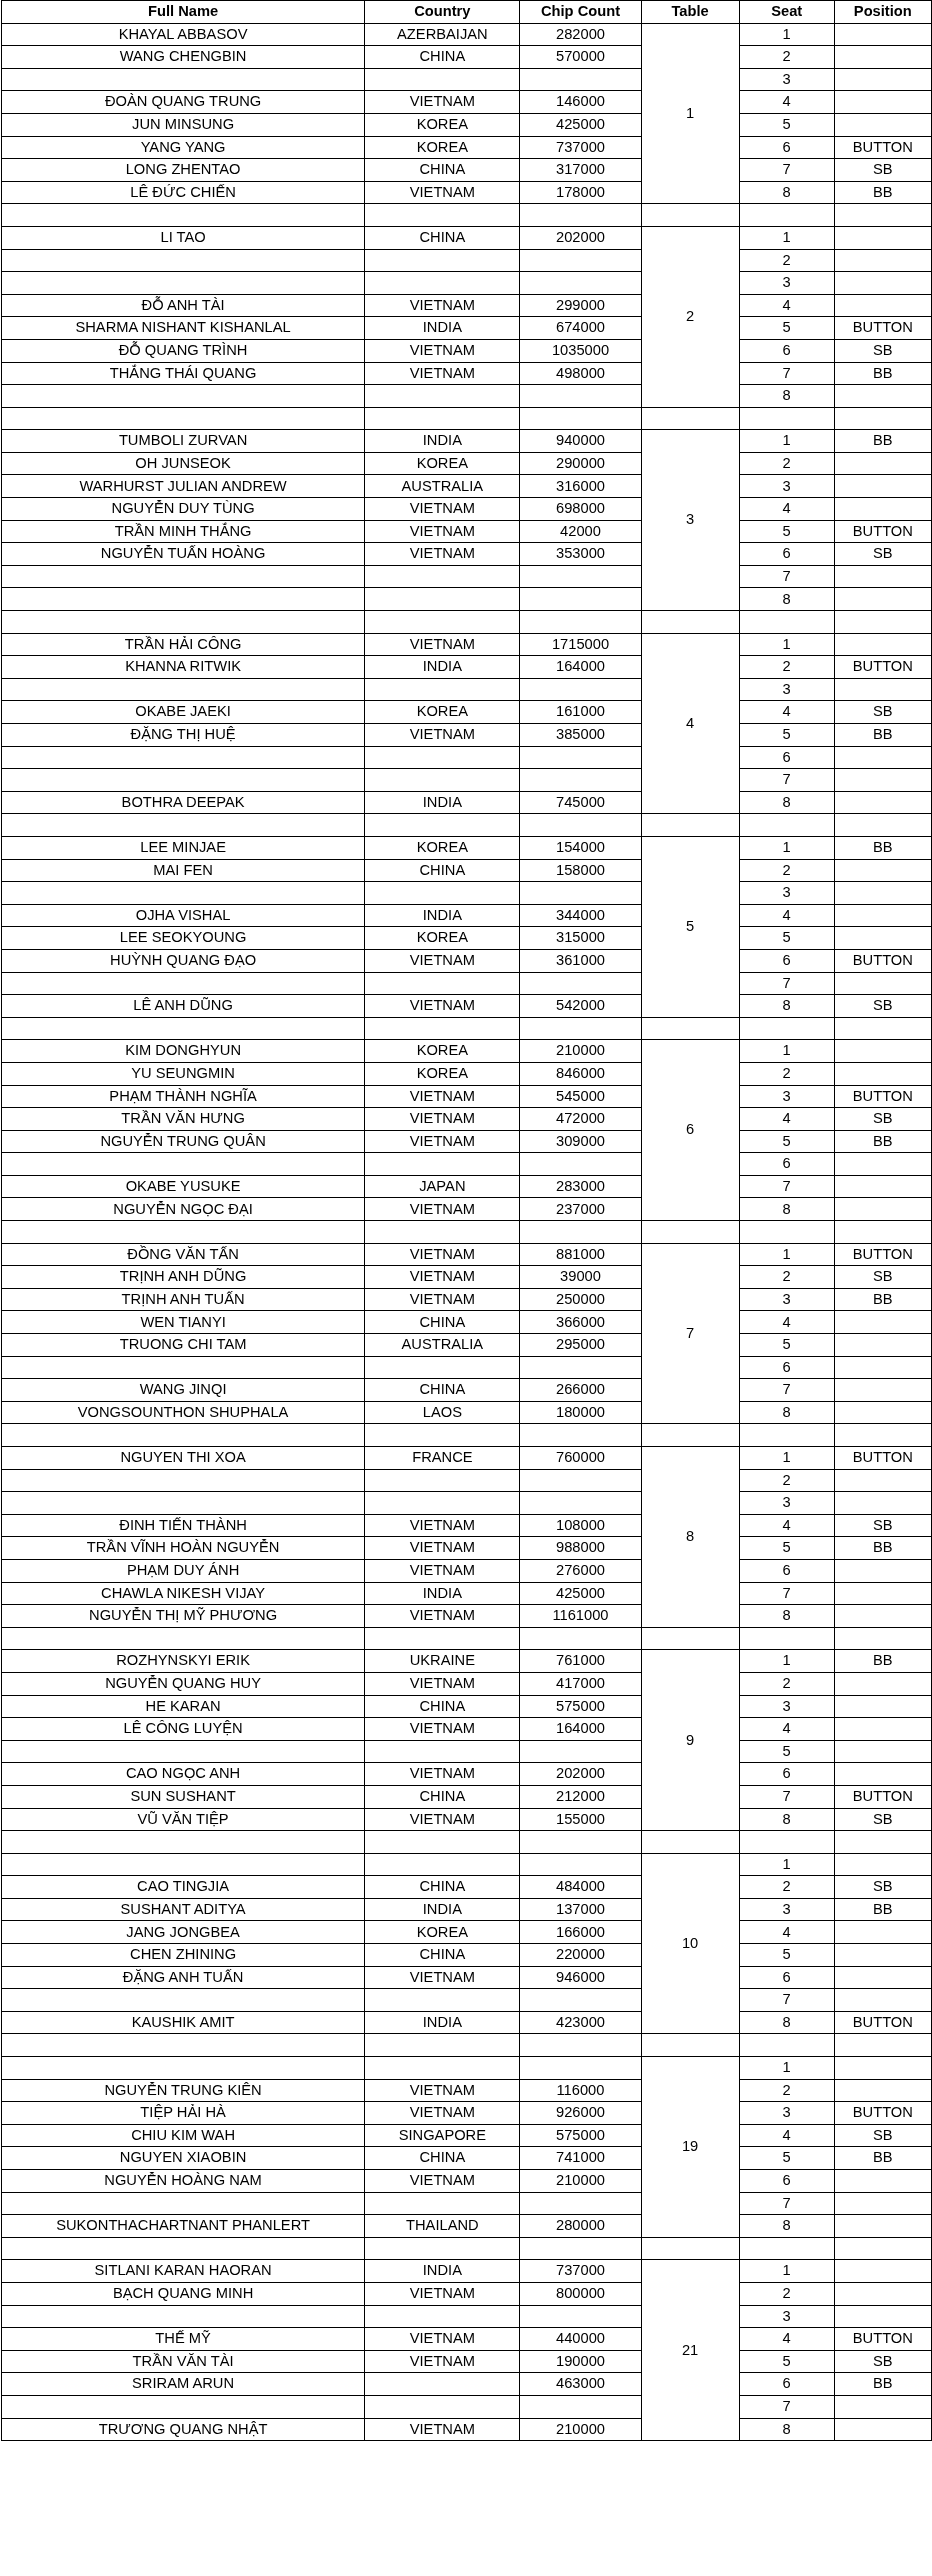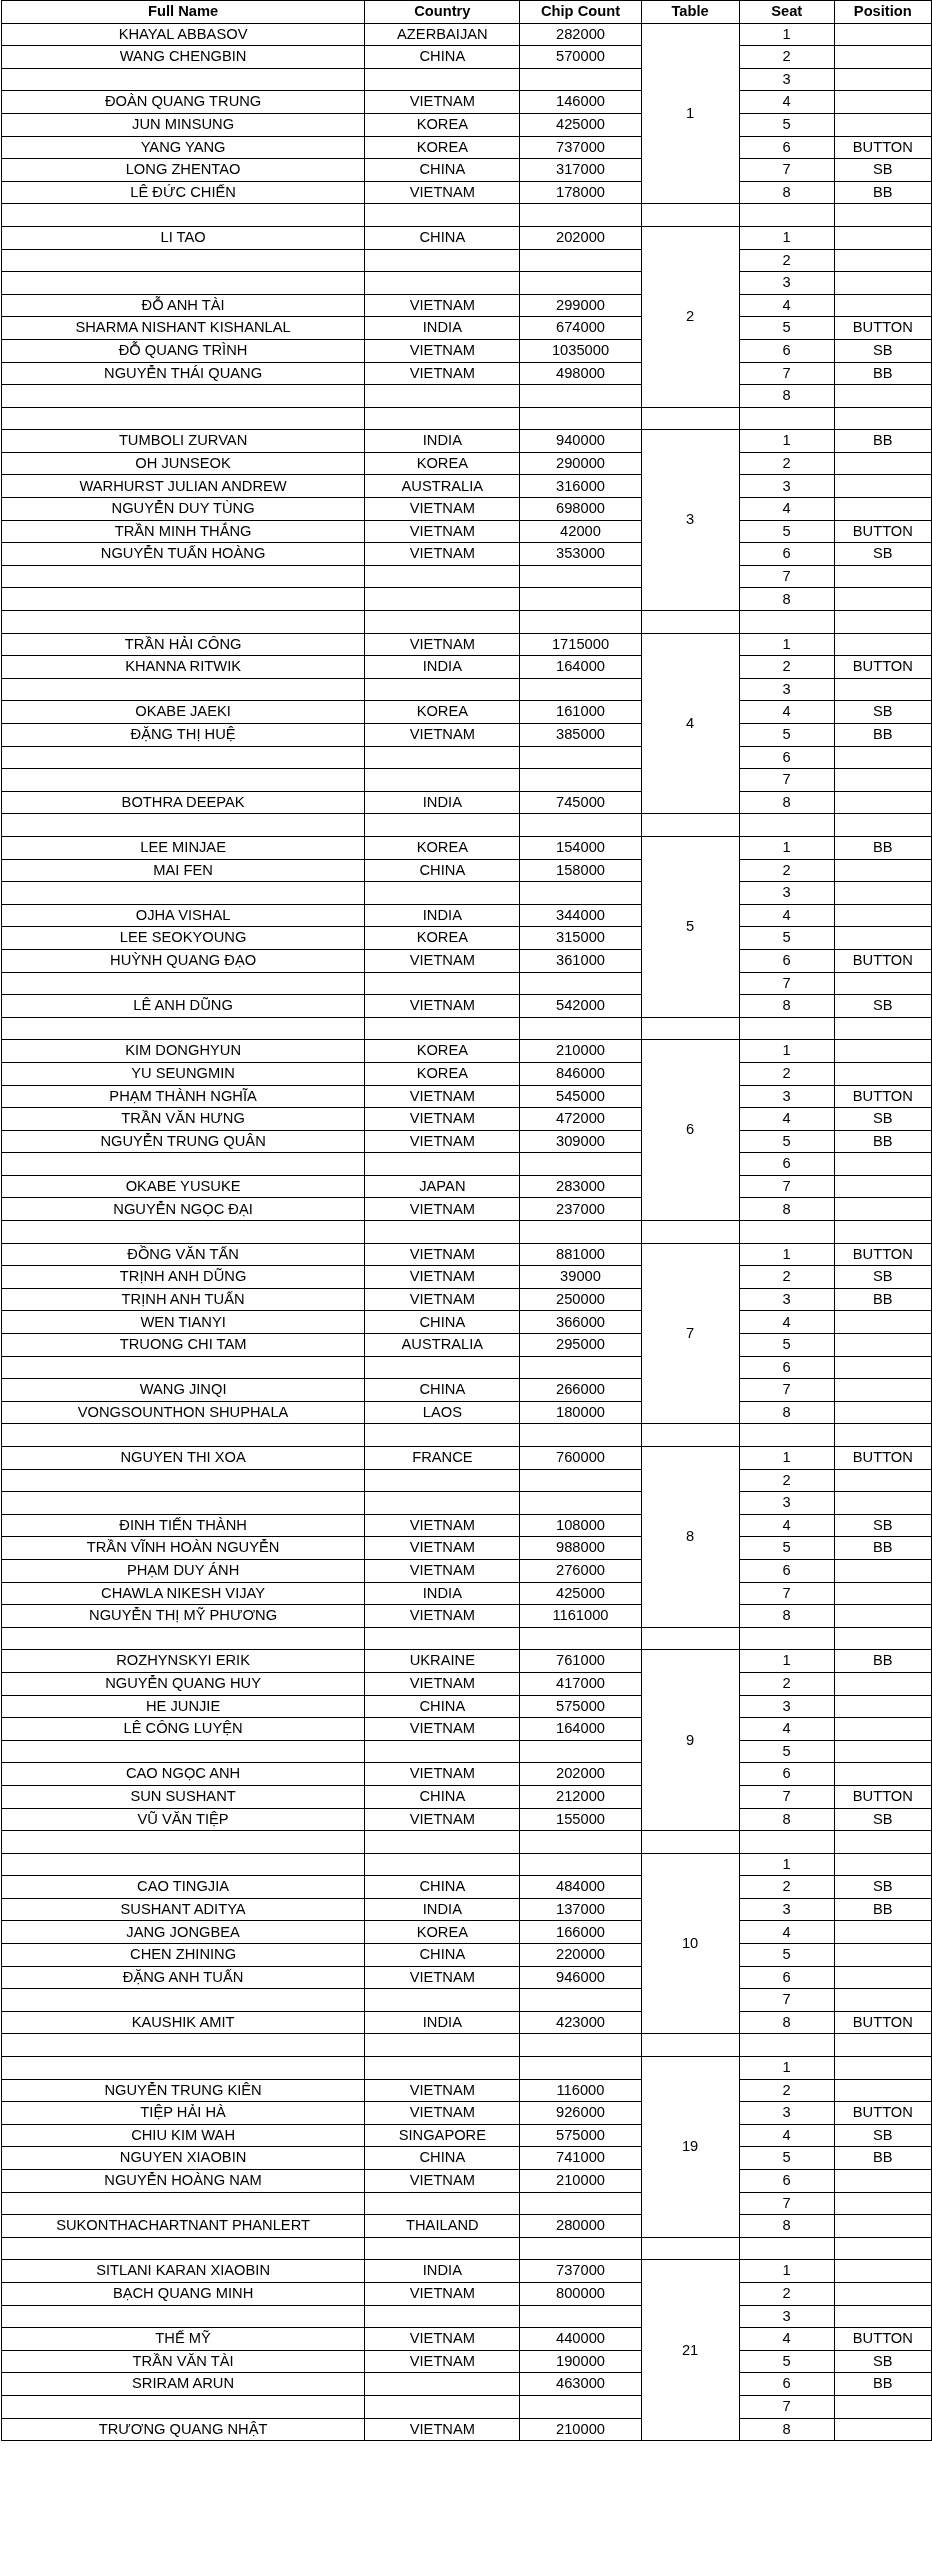--- a/index.html
+++ b/index.html
@@ -180,21 +180,21 @@
           <td class="pos">BUTTON</td>
         </tr>
         <tr>
           <td class="name">ĐỖ QUANG TRÌNH</td>
           <td class="country">VIETNAM</td>
           <td class="chips">1035000</td>
           <td class="seat">6</td>
           <td class="pos">SB</td>
         </tr>
         <tr>
-          <td class="name">NGUYỄN THÁI QUANG</td>
+          <td class="name">THẮNG THÁI QUANG</td>
           <td class="country">VIETNAM</td>
           <td class="chips">498000</td>
           <td class="seat">7</td>
           <td class="pos">BB</td>
         </tr>
         <tr>
           <td class="name"></td>
           <td class="country"></td>
           <td class="chips"></td>
           <td class="seat">8</td>
@@ -607,21 +607,21 @@
           <td class="pos">BB</td>
         </tr>
         <tr>
           <td class="name">NGUYỄN QUANG HUY</td>
           <td class="country">VIETNAM</td>
           <td class="chips">417000</td>
           <td class="seat">2</td>
           <td class="pos"></td>
         </tr>
         <tr>
-          <td class="name">HE JUNJIE</td>
+          <td class="name">HE KARAN</td>
           <td class="country">CHINA</td>
           <td class="chips">575000</td>
           <td class="seat">3</td>
           <td class="pos"></td>
         </tr>
         <tr>
           <td class="name">LÊ CÔNG LUYỆN</td>
           <td class="country">VIETNAM</td>
           <td class="chips">164000</td>
           <td class="seat">4</td>
@@ -787,21 +787,21 @@
         </tr>
         <tr class="spacer">
           <td class="blank">&nbsp;</td>
           <td class="blank">&nbsp;</td>
           <td class="blank">&nbsp;</td>
           <td class="blank">&nbsp;</td>
           <td class="blank">&nbsp;</td>
           <td class="blank">&nbsp;</td>
         </tr>
         <tr>
-          <td class="name">SITLANI KARAN XIAOBIN</td>
+          <td class="name">SITLANI KARAN HAORAN</td>
           <td class="country">INDIA</td>
           <td class="chips">737000</td>
           <td class="tablecell" rowspan="8">21</td>
           <td class="seat">1</td>
           <td class="pos"></td>
         </tr>
         <tr>
           <td class="name">BẠCH QUANG MINH</td>
           <td class="country">VIETNAM</td>
           <td class="chips">800000</td>

